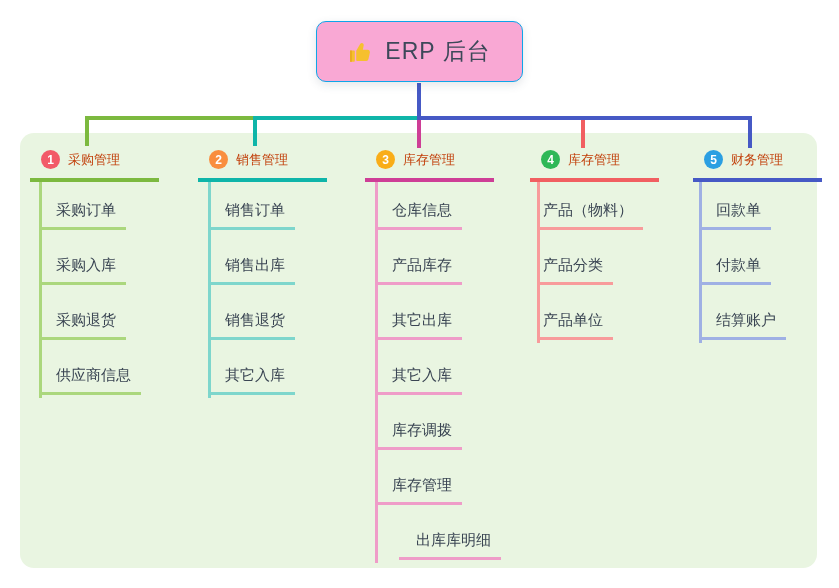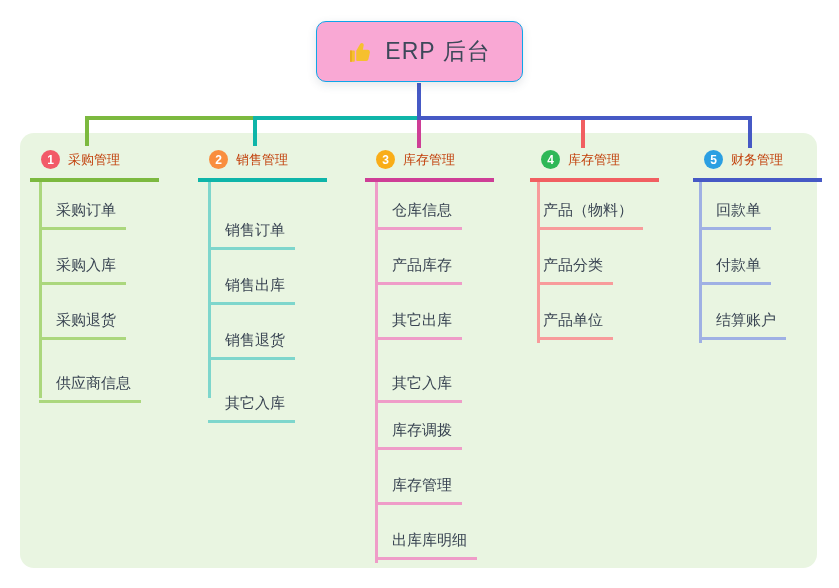--- a/index.html
+++ b/index.html
@@ -51,26 +51,26 @@
   .t2{left:208px;height:218px;background:#7ed6cc;}
   .t3{left:375px;height:383px;background:#ef9cc8;}
   .t4{left:537px;height:163px;background:#f89b9b;}
   .t5{left:699px;height:163px;background:#9fb0e4;}
   
   .child{position:absolute;height:29px;z-index:3;white-space:nowrap;
     font-size:15px;color:#3a4553;padding:0 10px 0 17px;
     display:flex;align-items:flex-end;padding-bottom:7px;box-sizing:border-box;
     cursor:pointer;}
   .c1{border-bottom:3px solid #abd77d;left:39px;}
-  .c2{border-bottom:3px solid #7ed6cc;left:208px;margin-top:20px;}
+  .c2{border-bottom:3px solid #7ed6cc;left:208px;}
   .c3{border-bottom:3px solid #ef9cc8;left:375px;}
   .c4{border-bottom:3px solid #f89b9b;left:537px;padding-left:6px;}
   .c5{border-bottom:3px solid #9fb0e4;left:699px;}
-  .r0{top:201px;} .r1{top:256px;} .r2{top:311px;} .r3{top:374px;}
-  .r4{top:421px;} .r5{top:476px;} .r6{top:531px;}
+  .r0{top:201px;} .r1{top:256px;} .r2{top:311px;} .r3{top:366px;}
+  .r4{top:421px;} .r5{top:476px;} .r6{top:531px;margin-left:24px;}
 </style>
 </head>
 <body>
 
 <div id="canvas">
 
   <div id="panel"></div>
 
   <div class="line st-root"></div>
   <div class="line cor-g"></div>

